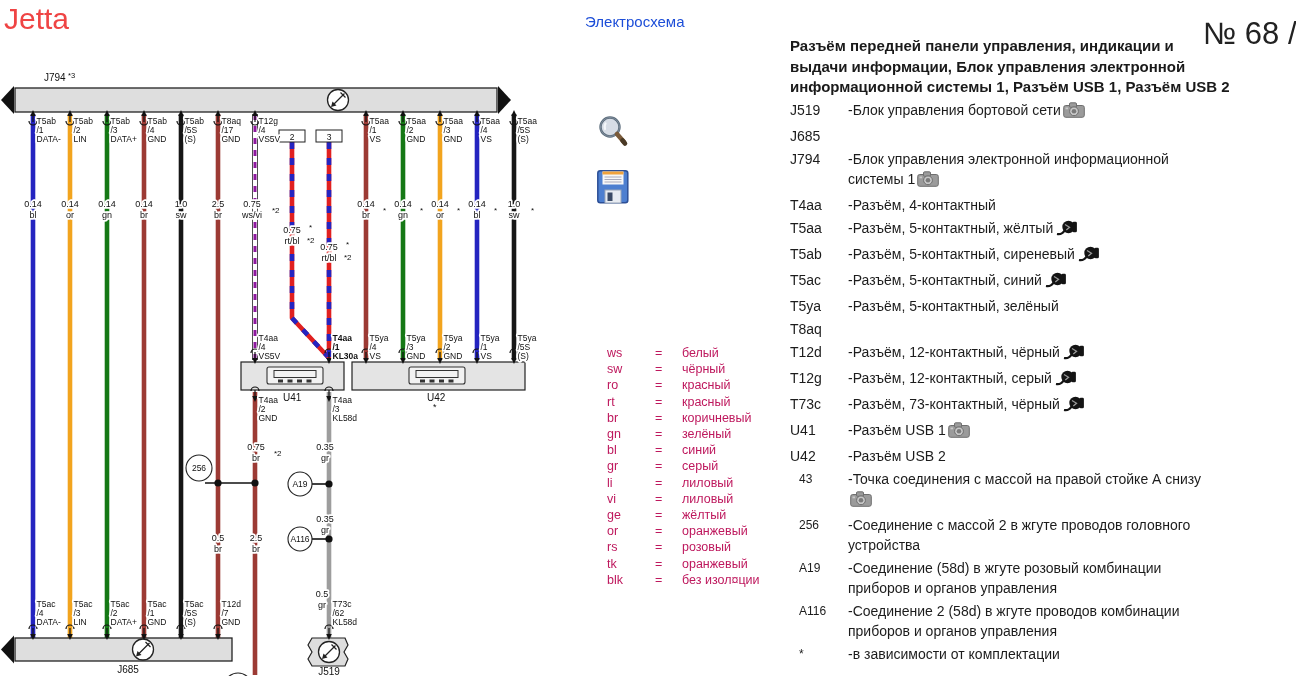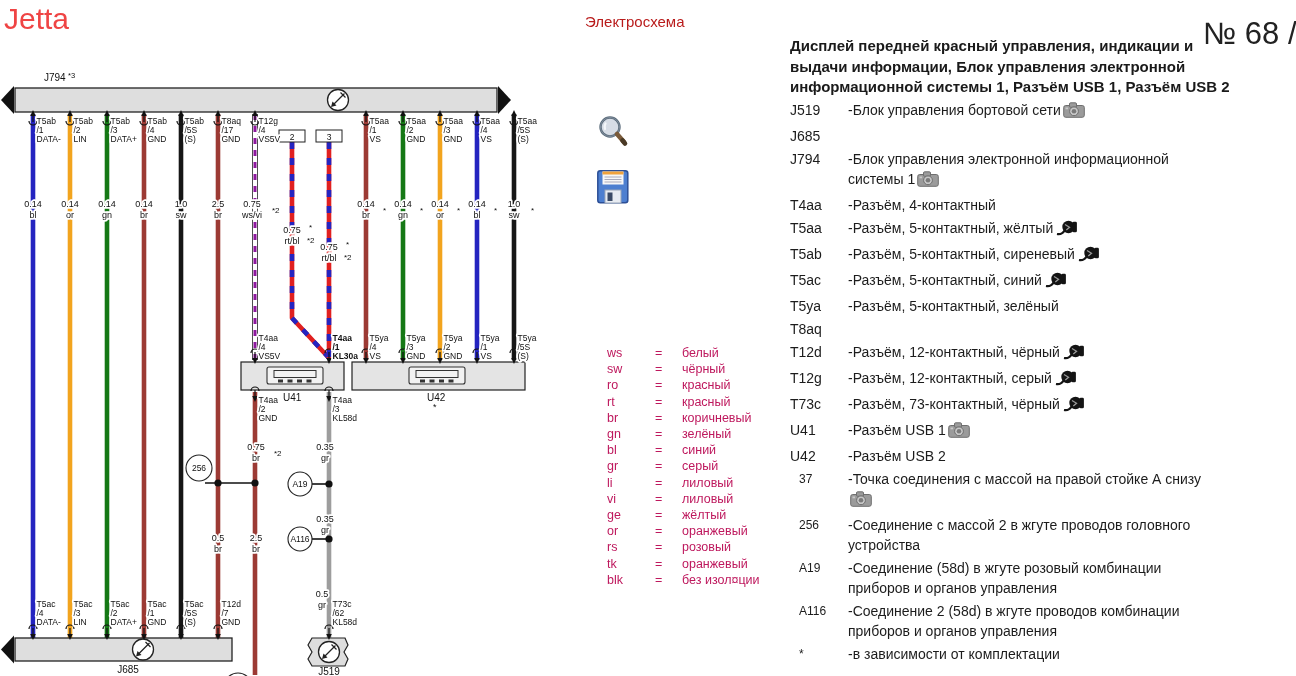--- a/index.html
+++ b/index.html
@@ -1,19 +1,19 @@
 <!DOCTYPE html>
 <html><head>
 <meta charset="utf-8">
 <style>
   html,body{margin:0;padding:0;}
   body{width:1296px;height:676px;position:relative;overflow:hidden;background:#ffffff;
        font-family:"Liberation Sans","DejaVu Sans",sans-serif;color:#1c1c1c;}
   #brand{position:absolute;left:4px;top:2px;font-size:30px;color:#ef4444;}
-  #doc-type{position:absolute;left:585px;top:13px;font-size:15px;color:#b91c1c;}
+  #doc-type{position:absolute;left:585px;top:13px;font-size:15px;color:#1d4ed8;}
   #page-no{position:absolute;left:1203px;top:16px;font-size:31px;white-space:nowrap;color:#222;}
   #diagram{position:absolute;left:0;top:0;width:560px;height:676px;}
   #tools{position:absolute;left:597px;top:114px;width:40px;}
   .tool{margin-bottom:16px;cursor:pointer;}
   #legend{position:absolute;left:607px;top:345px;font-size:12.5px;line-height:16.2px;color:#be185d;}
   .lg-row{display:flex;}
   .lg-code{width:48px;}
   .lg-eq{width:27px;}
   #right{position:absolute;left:780px;top:0;width:516px;height:676px;overflow:hidden;}
   #title{position:absolute;left:10px;top:36px;width:506px;font-weight:bold;font-size:15px;line-height:20.5px;color:#1a1a1a;}
@@ -429,21 +429,21 @@
     </div>
     <div class="lg-row">
       <span class="lg-code">blk</span>
       <span class="lg-eq">=</span>
       <span class="lg-name">без изол¤ции</span>
     </div>
   </div>
 
 <div id="right">
   <div id="title">
-      <div>Дисплей передней красный управления, индикации и</div>
+      <div>Разъём передней панели управления, индикации и</div>
       <div>выдачи информации, Блок управления электронной</div>
       <div>информационной системы 1, Разъём USB 1, Разъём USB 2</div>
     </div>
   <div id="comp-list">
       <div class="c-row">
         <div class="c-term">J519</div>
         <div class="c-desc">-Блок управления бортовой сети<span class="icon"><svg width="22" height="16" viewBox="0 0 22 16">
               <rect x="0.7" y="3.5" width="20.6" height="11.8" rx="2" fill="#9b9b9b" stroke="#6e6e6e"></rect>
               <rect x="6.5" y="0.8" width="7" height="4.5" rx="1.2" fill="#9b9b9b" stroke="#6e6e6e"></rect>
               <circle cx="11" cy="9.3" r="4.4" fill="#c8c8c8" stroke="#6e6e6e"></circle>
@@ -537,21 +537,21 @@
               <circle cx="11" cy="9.3" r="4.4" fill="#c8c8c8" stroke="#6e6e6e"></circle>
               <circle cx="11" cy="9.3" r="2.3" fill="#7a7a7a"></circle>
               <rect x="2.5" y="5.5" width="2.6" height="1.8" fill="#c8c8c8"></rect>
             </svg></span></div>
       </div>
       <div class="c-row">
         <div class="c-term">U42</div>
         <div class="c-desc">-Разъём USB 2</div>
       </div>
       <div class="c-row">
-        <div class="c-term small">37</div>
+        <div class="c-term small">43</div>
         <div class="c-desc">-Точка соединения с массой на правой стойке А снизу<div><span class="icon"><svg width="22" height="16" viewBox="0 0 22 16">
                 <rect x="0.7" y="3.5" width="20.6" height="11.8" rx="2" fill="#9b9b9b" stroke="#6e6e6e"></rect>
                 <rect x="6.5" y="0.8" width="7" height="4.5" rx="1.2" fill="#9b9b9b" stroke="#6e6e6e"></rect>
                 <circle cx="11" cy="9.3" r="4.4" fill="#c8c8c8" stroke="#6e6e6e"></circle>
                 <circle cx="11" cy="9.3" r="2.3" fill="#7a7a7a"></circle>
                 <rect x="2.5" y="5.5" width="2.6" height="1.8" fill="#c8c8c8"></rect>
               </svg></span></div></div>
       </div>
       <div class="c-row">
         <div class="c-term small">256</div>

